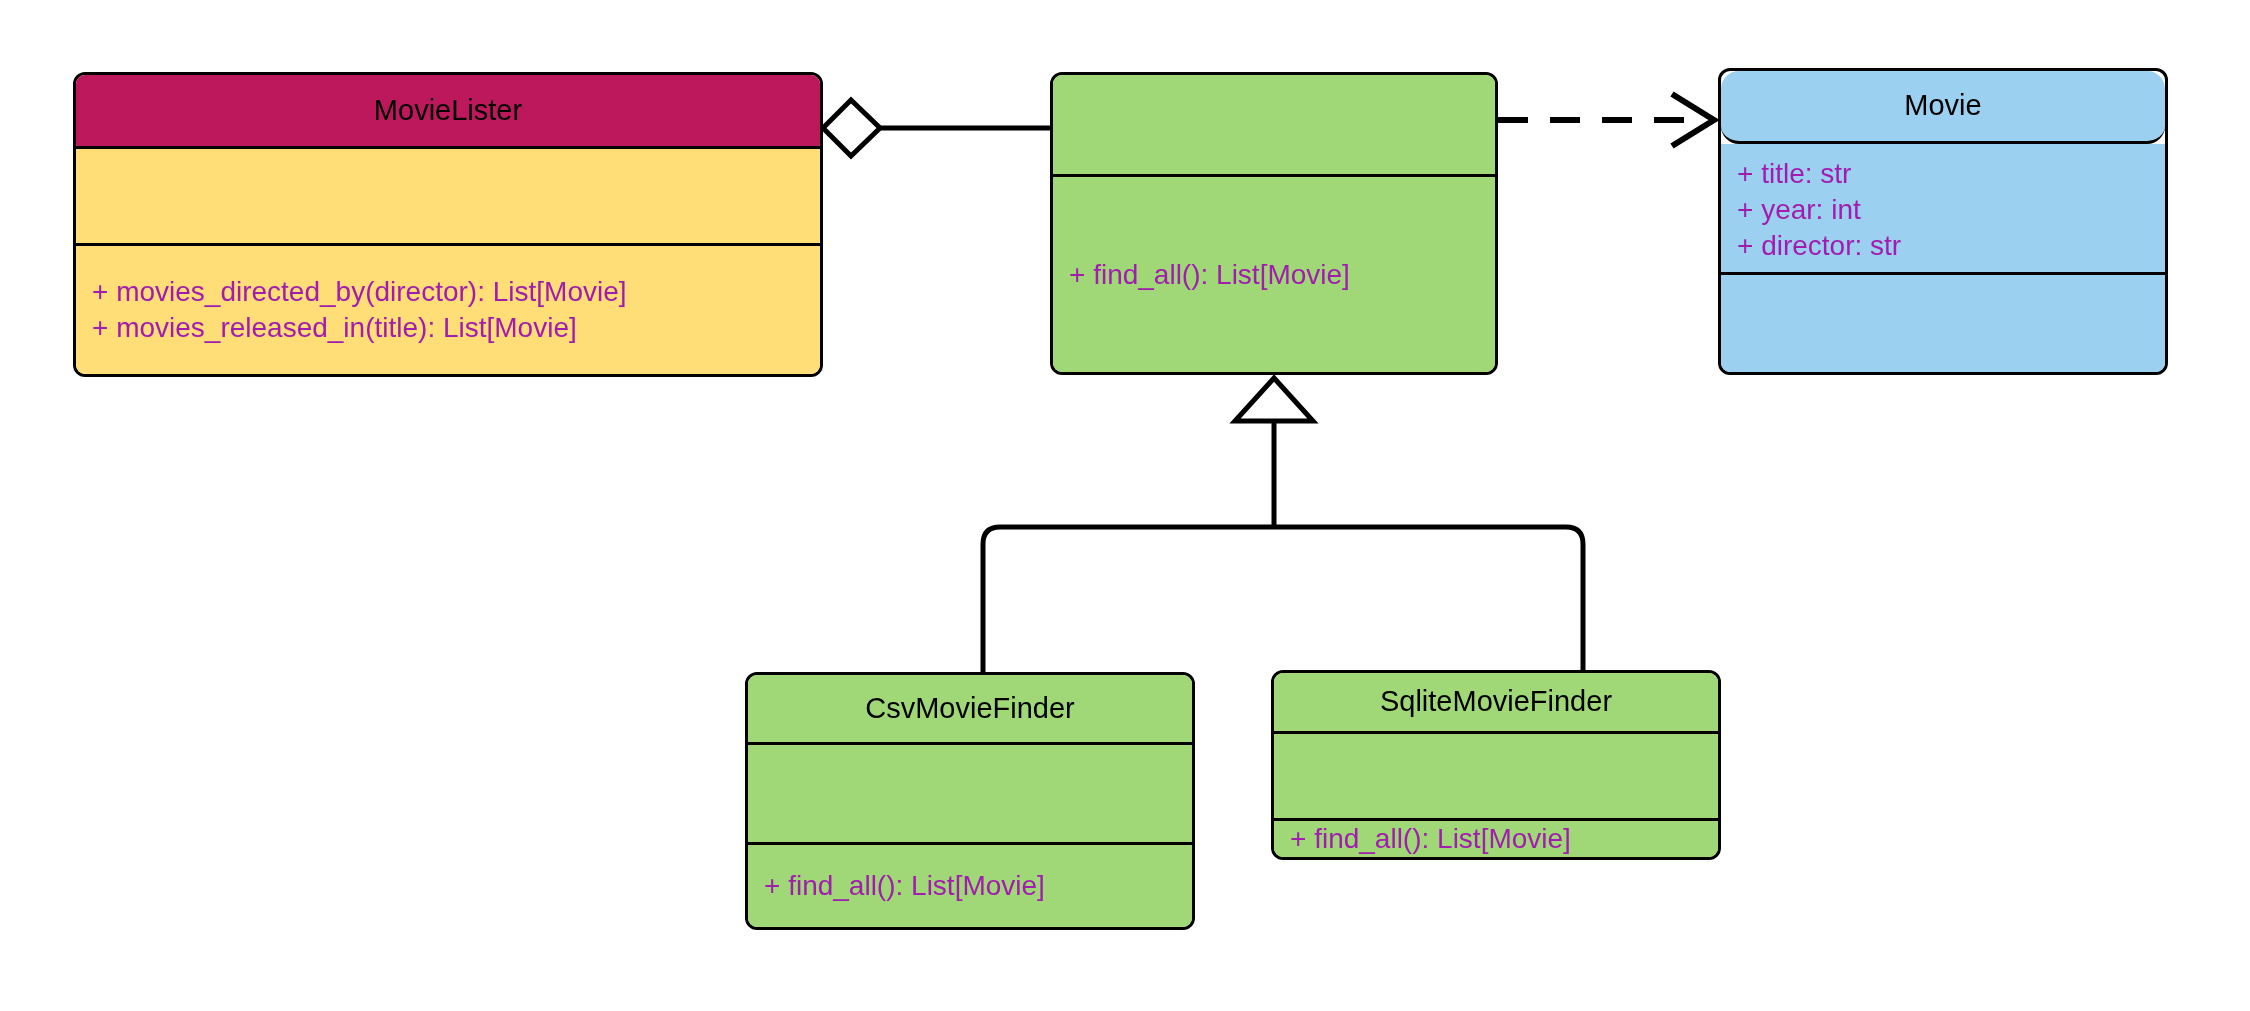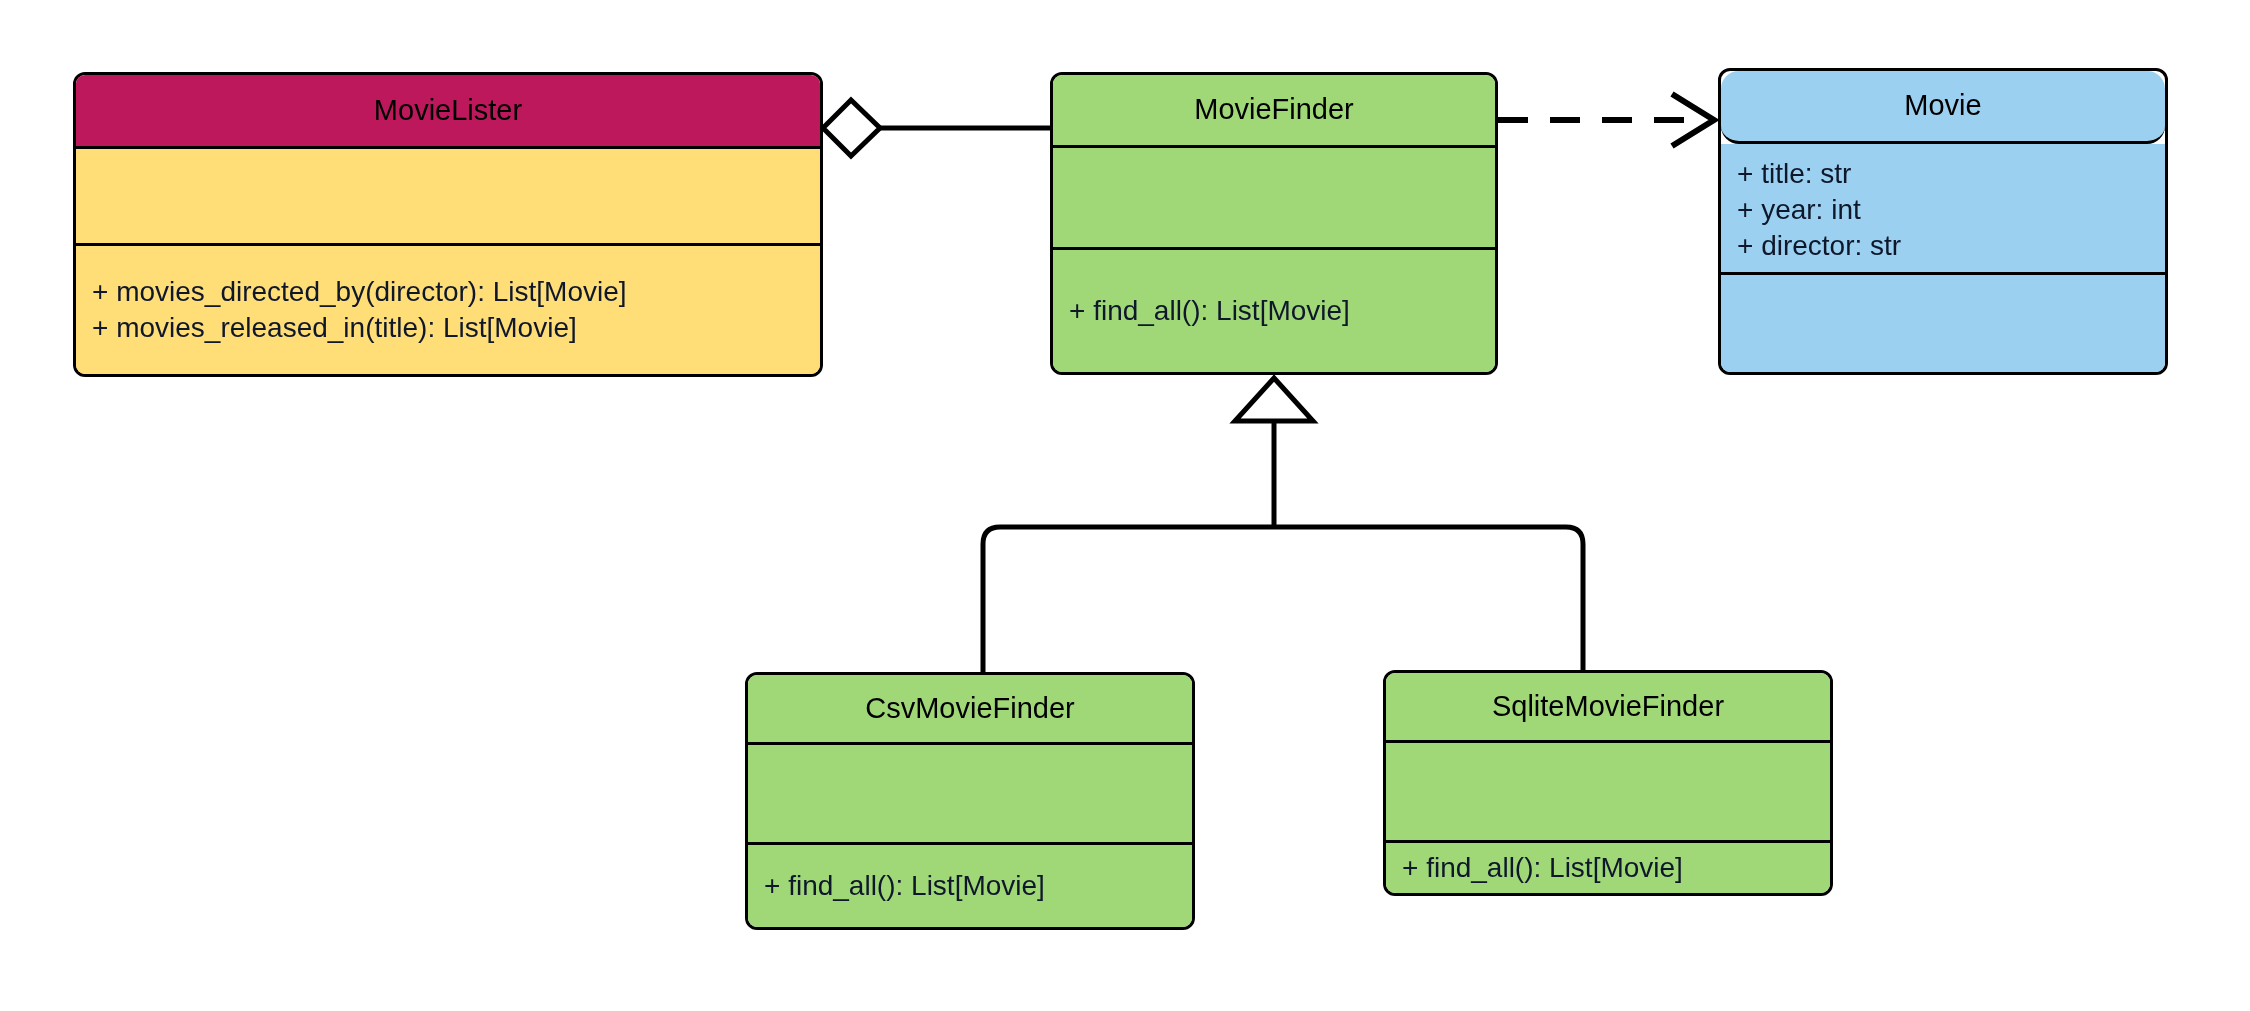--- a/index.html
+++ b/index.html
@@ -55,21 +55,21 @@
     padding-left: 16px;
   }
   .class-title {
     font-size: 29px;
     color: #000000;
     line-height: 1.1;
     white-space: nowrap;
   }
   .member-line {
     font-size: 28px;
-    color: #0f172a;
+    color: #a21caf;
     line-height: 1.28;
     white-space: nowrap;
   }
   .attrs-comp.attr-top {
     justify-content: flex-start;
     padding-top: 12px;
   }
 </style>
 </head>
 <body>
@@ -105,23 +105,20 @@
       <span class="class-title">MovieLister</span>
     </div>
     <div class="compartment attrs-comp" style="height:97px; background:#FFDD77;"></div>
     <div class="compartment ops-comp" style="flex:1; background:#FFDD77;">
       <div class="member-line">+ movies_directed_by(director): List[Movie]</div>
       <div class="member-line">+ movies_released_in(title): List[Movie]</div>
     </div>
   </div>
 
   <div class="uml-class" style="left:1050px; top:72px; width:448px; height:303px;">
-    <div class="compartment title-comp" style="height:73px; background:#A0D878;">
-      <span class="class-title">MovieFinder</span>
-    </div>
     <div class="compartment attrs-comp" style="height:102px; background:#A0D878;"></div>
     <div class="compartment ops-comp" style="flex:1; background:#A0D878;">
       <div class="member-line">+ find_all(): List[Movie]</div>
     </div>
   </div>
 
   <div class="uml-class" style="left:1718px; top:68px; width:450px; height:307px;">
     <div class="compartment title-comp" style="height:73px; background:#9BD0F0;border-radius:18px;">
       <span class="class-title">Movie</span>
     </div>
@@ -136,21 +133,21 @@
   <div class="uml-class" style="left:745px; top:672px; width:450px; height:258px;">
     <div class="compartment title-comp" style="height:70px; background:#A0D878;">
       <span class="class-title">CsvMovieFinder</span>
     </div>
     <div class="compartment attrs-comp" style="height:100px; background:#A0D878;"></div>
     <div class="compartment ops-comp" style="flex:1; background:#A0D878;">
       <div class="member-line">+ find_all(): List[Movie]</div>
     </div>
   </div>
 
-  <div class="uml-class" style="left:1383px; top:670px; width:450px; height:226px;">
+  <div class="uml-class" style="left:1271px; top:670px; width:450px; height:190px;">
     <div class="compartment title-comp" style="height:70px; background:#A0D878;">
       <span class="class-title">SqliteMovieFinder</span>
     </div>
     <div class="compartment attrs-comp" style="height:100px; background:#A0D878;"></div>
     <div class="compartment ops-comp" style="flex:1; background:#A0D878;">
       <div class="member-line">+ find_all(): List[Movie]</div>
     </div>
   </div>
 
 </div>

